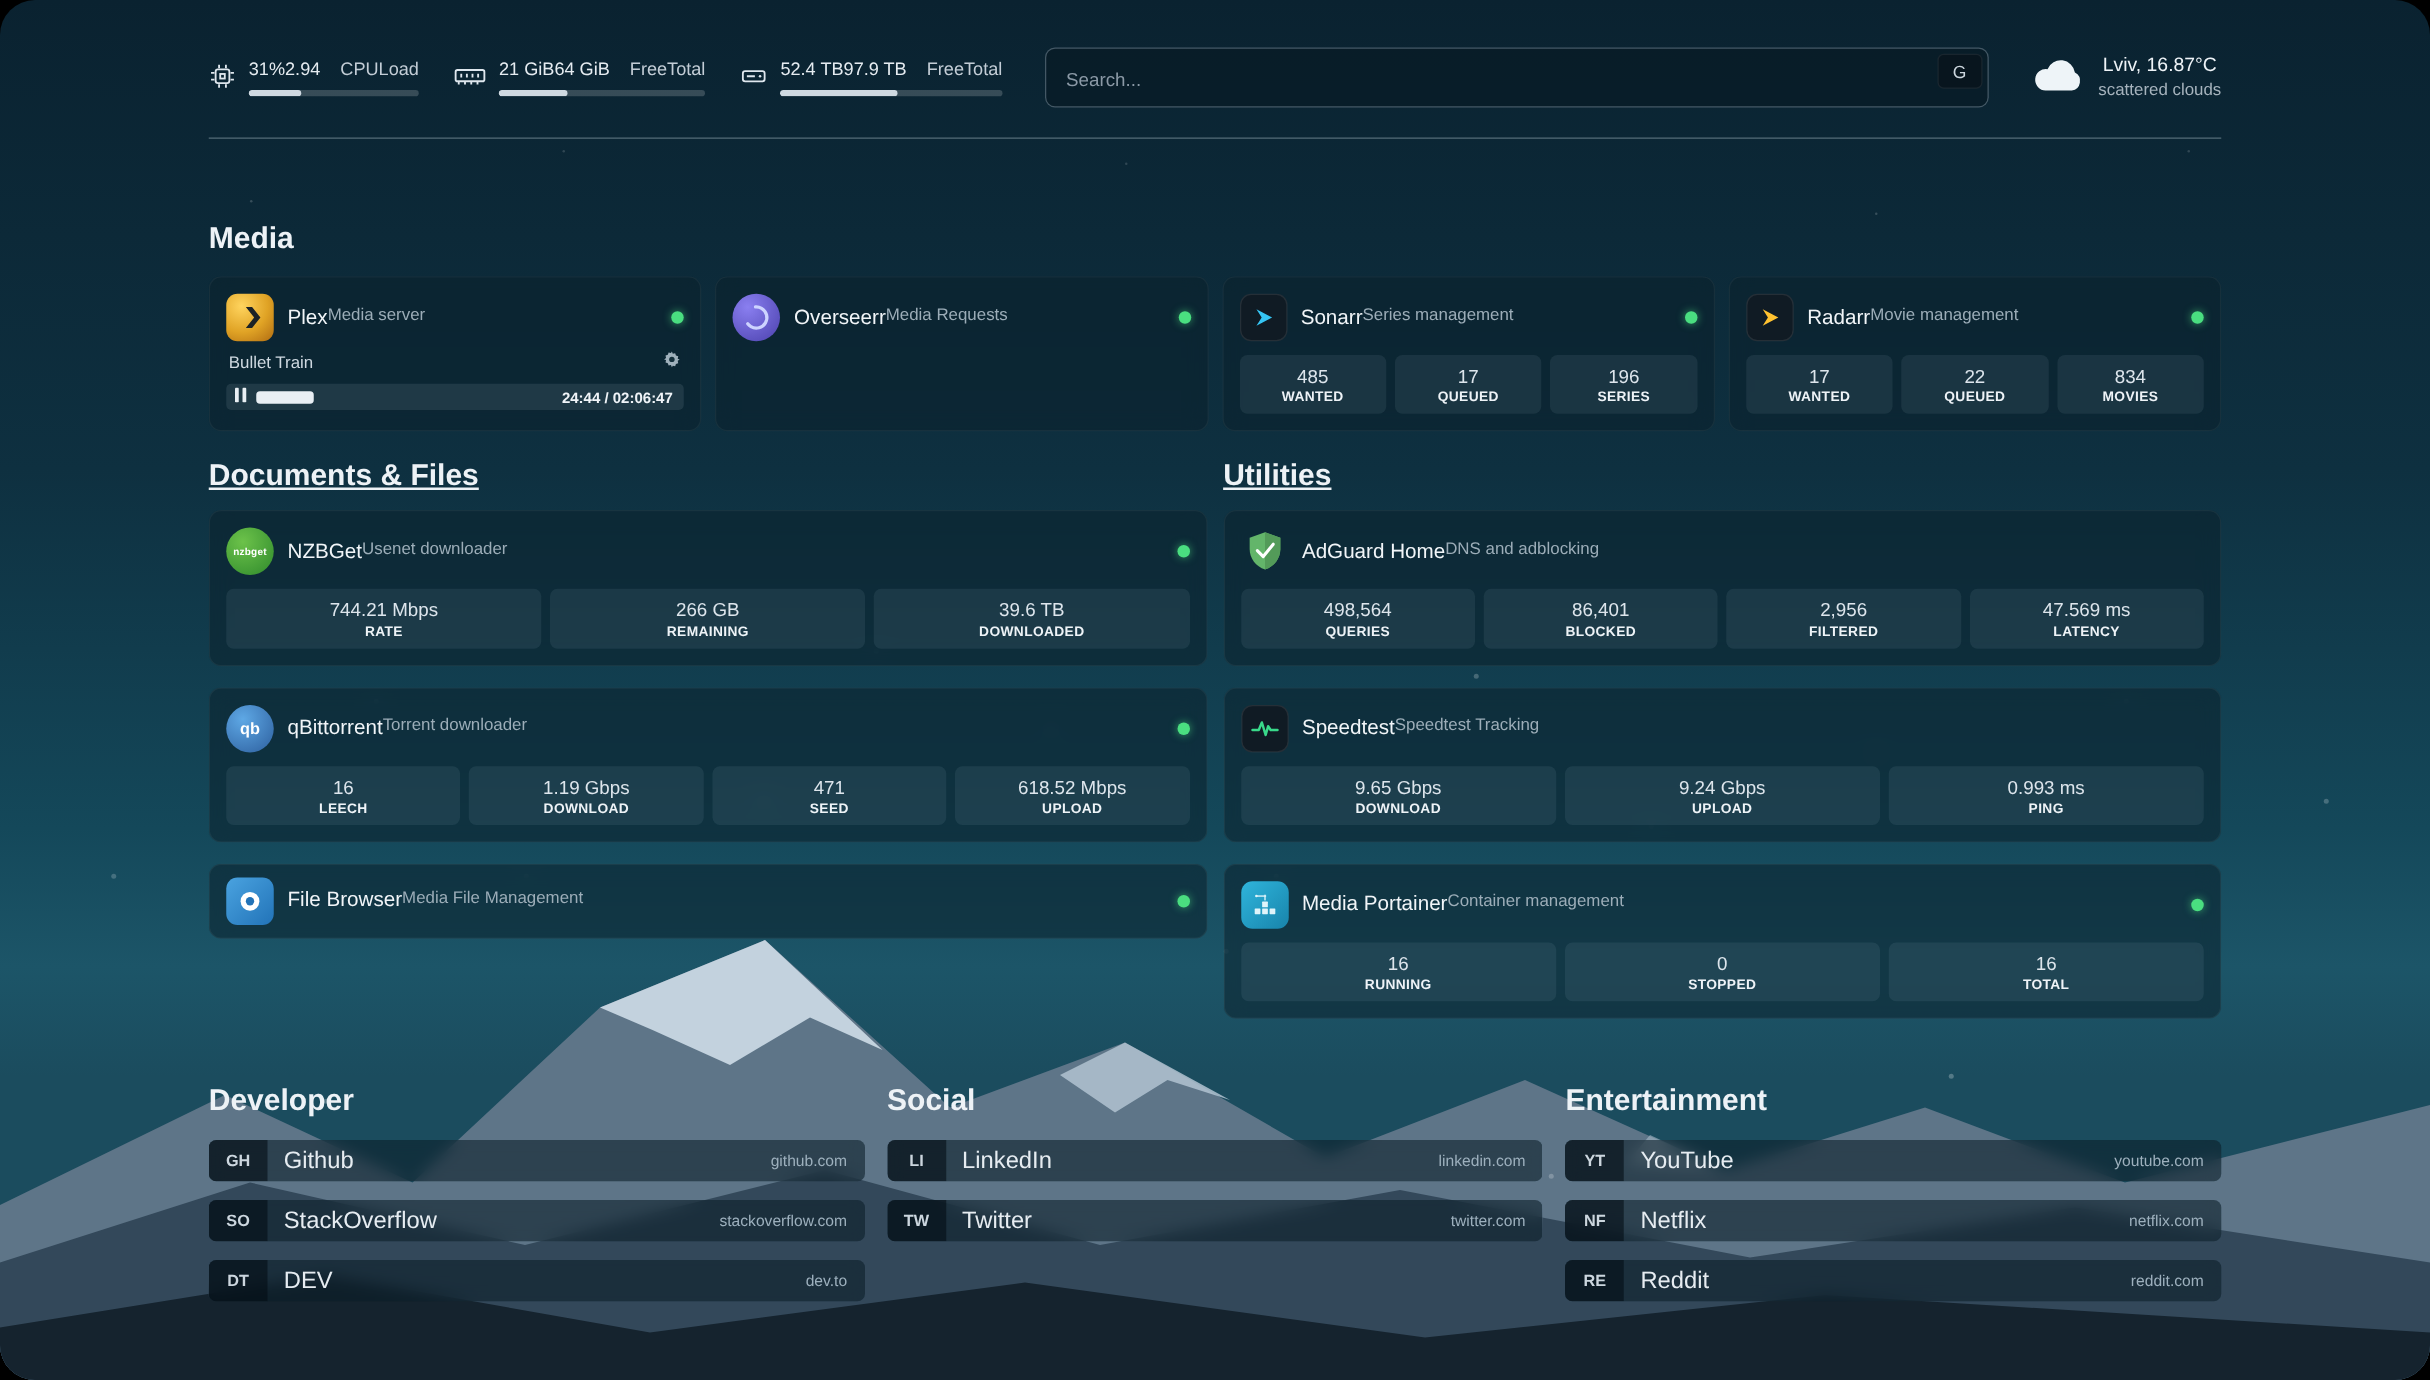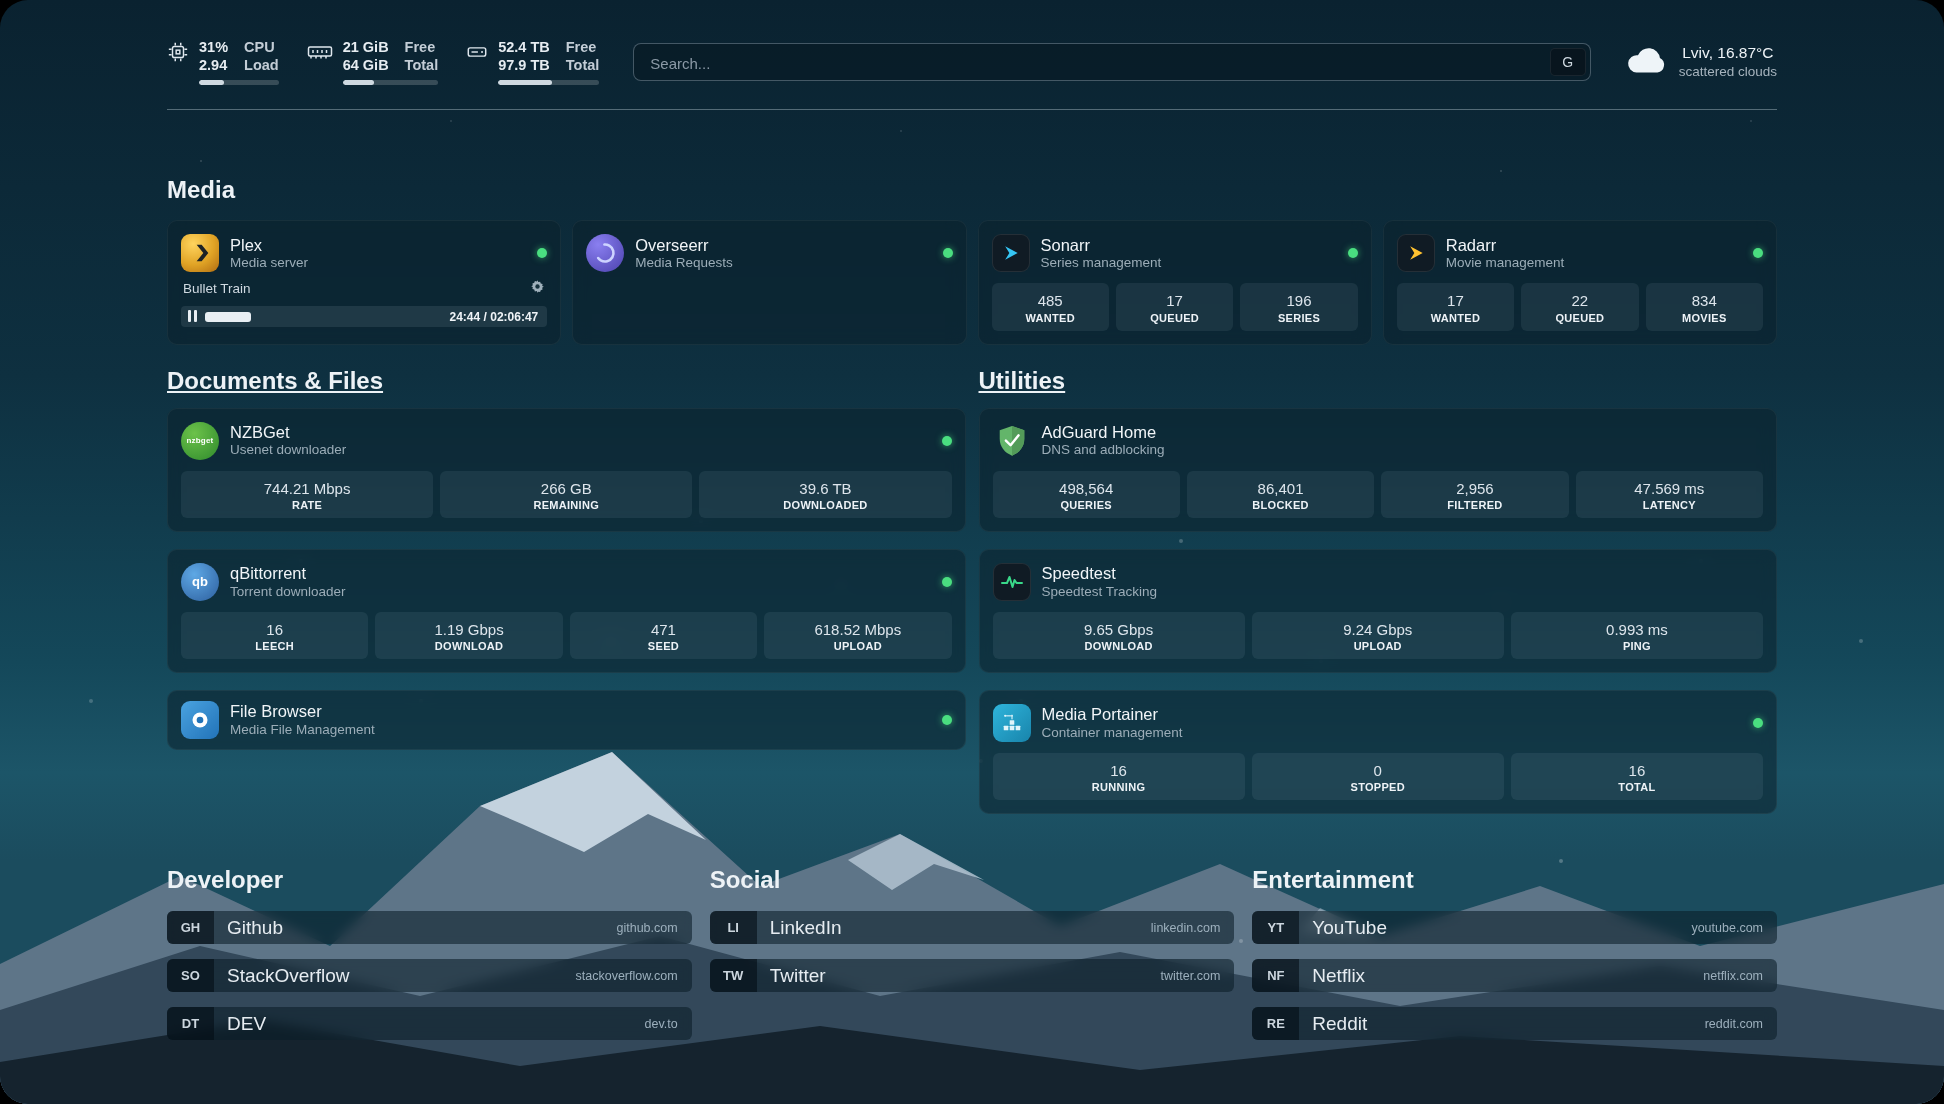--- a/index.html
+++ b/index.html
@@ -26,28 +26,28 @@
   }
   .content { position:relative; z-index:2; padding:0 167px; height:100%; }
 
   
   .topbar { display:flex; align-items:center; padding-top:38px; }
   .resources { display:flex; gap:28px; }
   .res { display:flex; align-items:flex-start; gap:10px; }
   .res-icon { margin-top:3px; display:flex; }
   .res-body { display:flex; flex-direction:column; }
   .res-cols { display:flex; gap:16px; }
-  .res-col { display:flex; flex-direction:column; line-height:1.25;font-weight:bold; }
+  .res-col { display:flex; line-height:1.25; }
   .res-val { font-size:14.5px; color:#e6ecf1; }
   .res-lbl { font-size:14.5px; color:#c3cdd6; }
   .res-bar { margin-top:6px; height:5px; border-radius:3px; background:rgba(255,255,255,.18); overflow:hidden; }
   .res-fill { height:100%; border-radius:3px; background:#cfd9e1; }
 
   .search { position:relative; flex:1; margin:0 34px; }
-  .search input { width:100%; height:38px; background:rgba(8,24,33,.55);
+  .search input { width:100%; height:48px; background:rgba(8,24,33,.55);
     border:1px solid rgba(165,185,200,.38); border-radius:8px; color:#e6ecf2;
     padding:4px 54px 0 16px; font-size:15px; font-family:"Liberation Sans",sans-serif; outline:none; }
   .search input::placeholder { color:#8b99a6; }
   .g-btn { position:absolute; right:5px; top:5px; width:36px; height:28px;
     background:rgba(9,21,29,.92); border:1px solid rgba(255,255,255,.07); border-radius:5px;
     color:#ccd6de; font-size:14px; display:flex; align-items:center; justify-content:center; cursor:pointer; }
 
   .weather { display:flex; align-items:center; gap:12px; }
   .weather-text { display:flex; flex-direction:column; line-height:1.3; }
   .weather-loc { font-size:15.5px; color:#eef3f7;text-align:center; }
@@ -59,21 +59,21 @@
   .section-title { font-size:24px; font-weight:600; color:#edf2f6; }
   .media-section { margin-top:66px; }
   .media-section .section-title { margin-bottom:16px; }
   .cards-row { display:flex; gap:11px; }
   .card { flex:1 1 0; background:rgba(11,33,44,.55); border:1px solid rgba(255,255,255,.05);
           border-radius:10px; padding:13px 13px; backdrop-filter:blur(8px); cursor:pointer; }
   .card-compact { padding:10px 13px; }
   .card-head { display:flex; align-items:center; gap:11px; }
   .card-head + .stats-row { margin-top:11px; }
   .svc-icon { width:38px; height:38px; flex:none; display:flex; align-items:center; justify-content:center; }
-  .svc-text { display:flex; flex-direction:column; line-height:1.25; }
+  .svc-text { display:flex; line-height:1.25; }
   .svc-name { font-size:16.5px; color:#f1f5f8; font-weight:500; }
   .svc-desc { font-size:13.5px; color:#9cadb8; }
   .dot { width:10px; height:10px; border-radius:50%; margin-left:auto; background:#4ade80;
          box-shadow:0 0 7px rgba(74,222,128,.65); flex:none; }
   .stats-row { display:flex; gap:7px; }
   .stat { flex:1 1 0; background:rgba(205,228,240,.08); border-radius:6px; padding:8px 4px 7px; text-align:center; }
   .stat-val { font-size:15px; color:#dde5ec; line-height:1.35; }
   .stat-lbl { font-size:11px; font-weight:700; color:#eef3f7; letter-spacing:.3px; }
 
   

